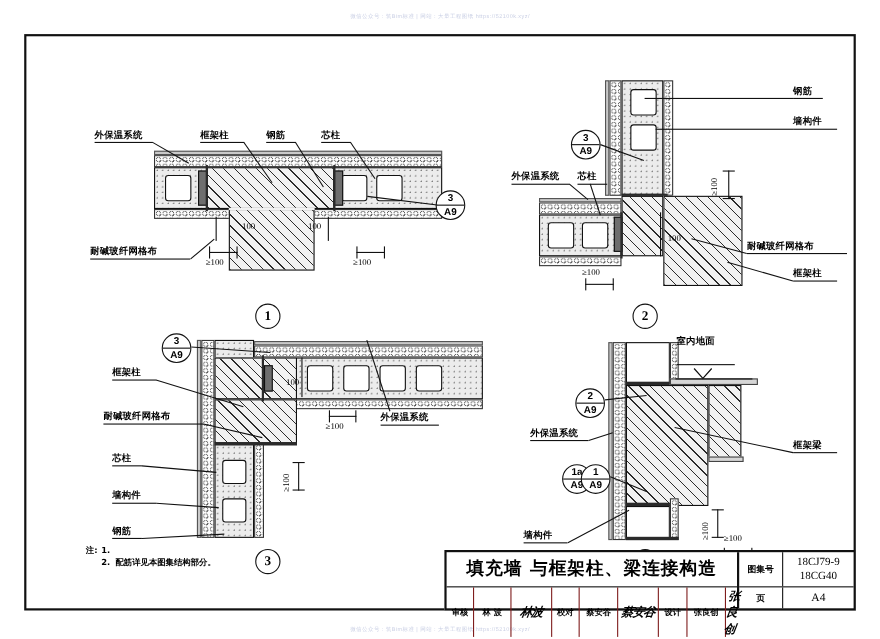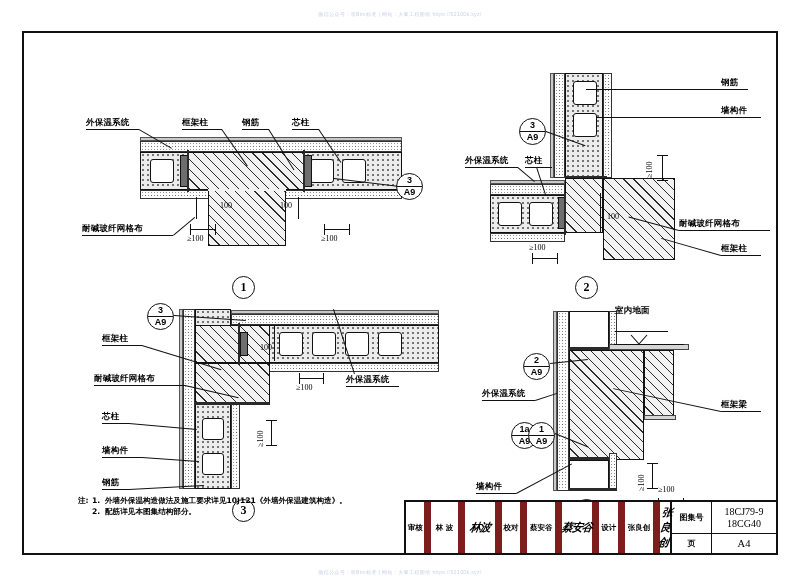--- a/index.html
+++ b/index.html
@@ -68,21 +68,21 @@
   .tb{position:absolute;left:404px;top:500px;width:374px;height:55px;
       border:2px solid #111;box-sizing:border-box;display:flex;background:#fff;}
   .tb-left{flex:none;width:266px;display:flex;flex-direction:column;
            border-right:2px solid #111;box-sizing:border-box;}
   .tb-title{flex:none;height:31px;display:flex;align-items:center;
             justify-content:center;border-bottom:1.5px solid #111;
             font-size:16px;font-weight:bold;letter-spacing:1px;
             font-family:"DejaVu Sans","Liberation Sans",sans-serif;}
   .tb-sign{flex:1;display:flex;align-items:stretch;}
   .tb-sign>div{display:flex;align-items:center;justify-content:center;
-               border-right:7px solid #7f1d1d;box-sizing:border-box;
+               border-right:1px solid #7f1d1d;box-sizing:border-box;
                font-size:7.5px;font-weight:bold;
                font-family:"DejaVu Sans","Liberation Sans",sans-serif;}
   .tb-sign>div:last-child{border-right:none;}
   .sg{font-family:"DejaVu Serif",serif;font-style:italic;font-weight:bold;
       font-size:11px;letter-spacing:-1px;transform:skewX(-8deg);}
   .tb-right{flex:1;display:flex;flex-direction:column;}
   .tb-r1{flex:none;height:31px;display:flex;border-bottom:1.5px solid #111;}
   .tb-r2{flex:1;display:flex;}
   .tb-k{flex:none;width:40px;display:flex;align-items:center;justify-content:center;
         border-right:1.5px solid #111;box-sizing:border-box;font-size:8px;
@@ -377,31 +377,31 @@
 
     <div class="num" style="left:551px;top:466px;">4</div>
   </div>
 
 </div>
 
 <div class="notes">
   <div class="row">
     <span class="tag">注:</span>
     <span class="n">1.</span>
-    <span>外墙外保温构造做法及施工要求详见10J121《外墙外保温建筑构造》。</span>
   </div>
   <div class="row">
     <span class="tag"></span>
     <span class="n">2.</span>
     <span>配筋详见本图集结构部分。</span>
   </div>
 </div>
 
 <div class="tb">
   <div class="tb-left">
+    <div class="tb-title">填充墙  与框架柱、梁连接构造</div>
     <div class="tb-sign">
       <div style="width:26px;">审核</div>
       <div style="width:34px;">林 波</div>
       <div style="width:38px;">
           <span class="sg">林波</span>
         </div>
       <div style="width:26px;">校对</div>
       <div style="width:36px;">蔡安谷</div>
       <div style="width:38px;">
           <span class="sg">蔡安谷</span>

